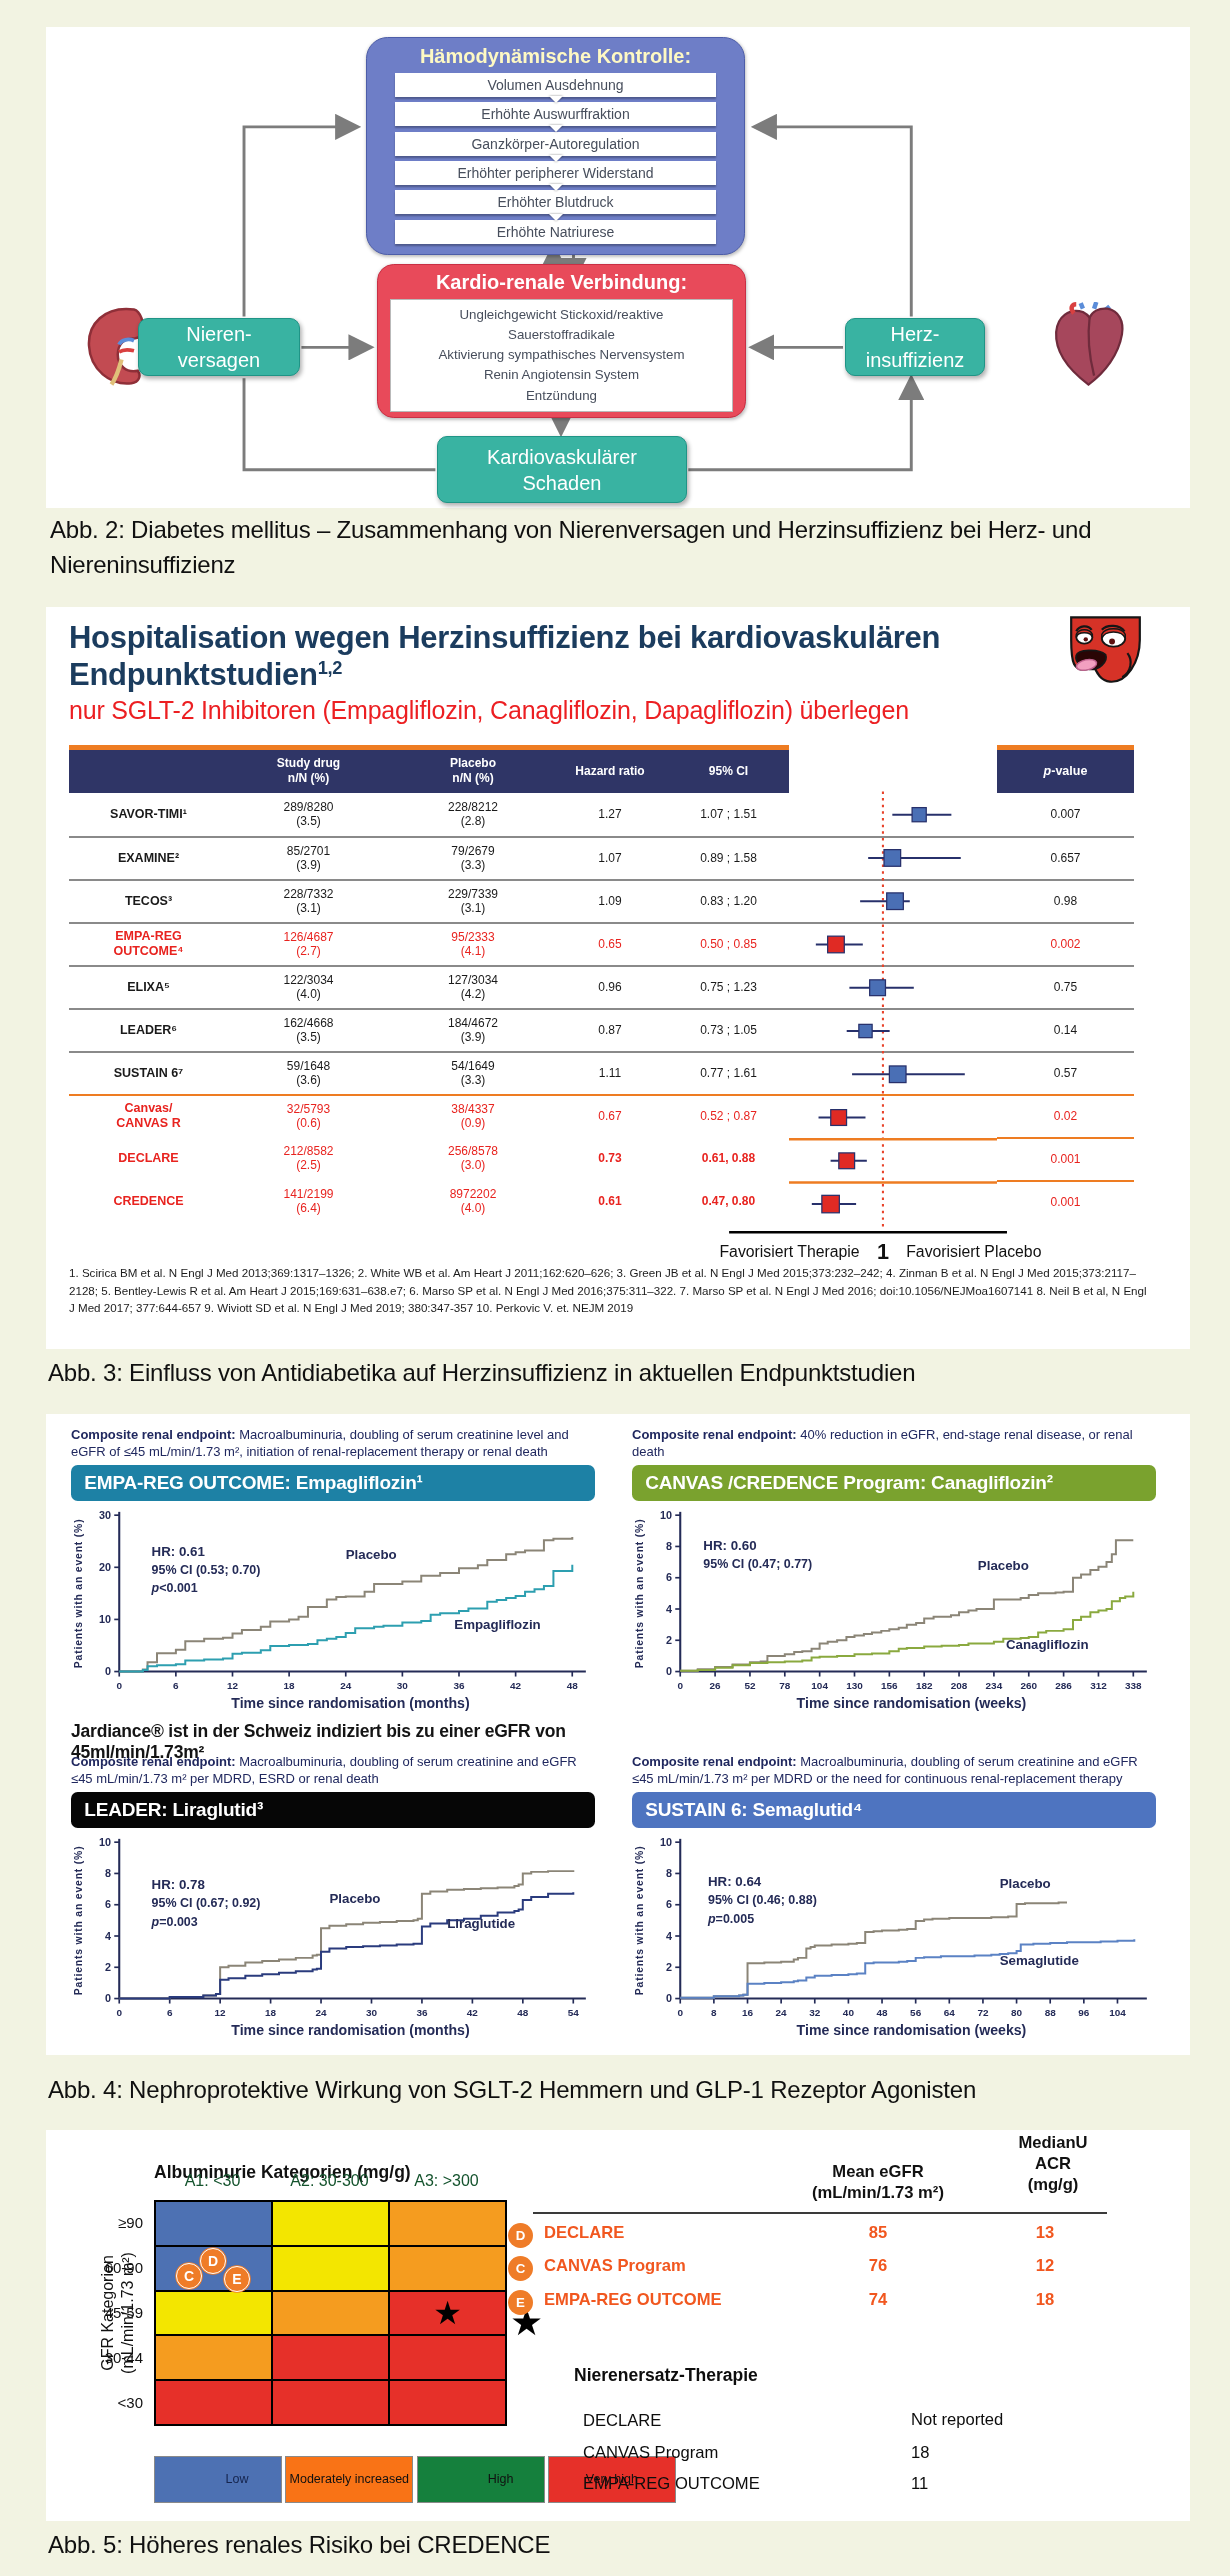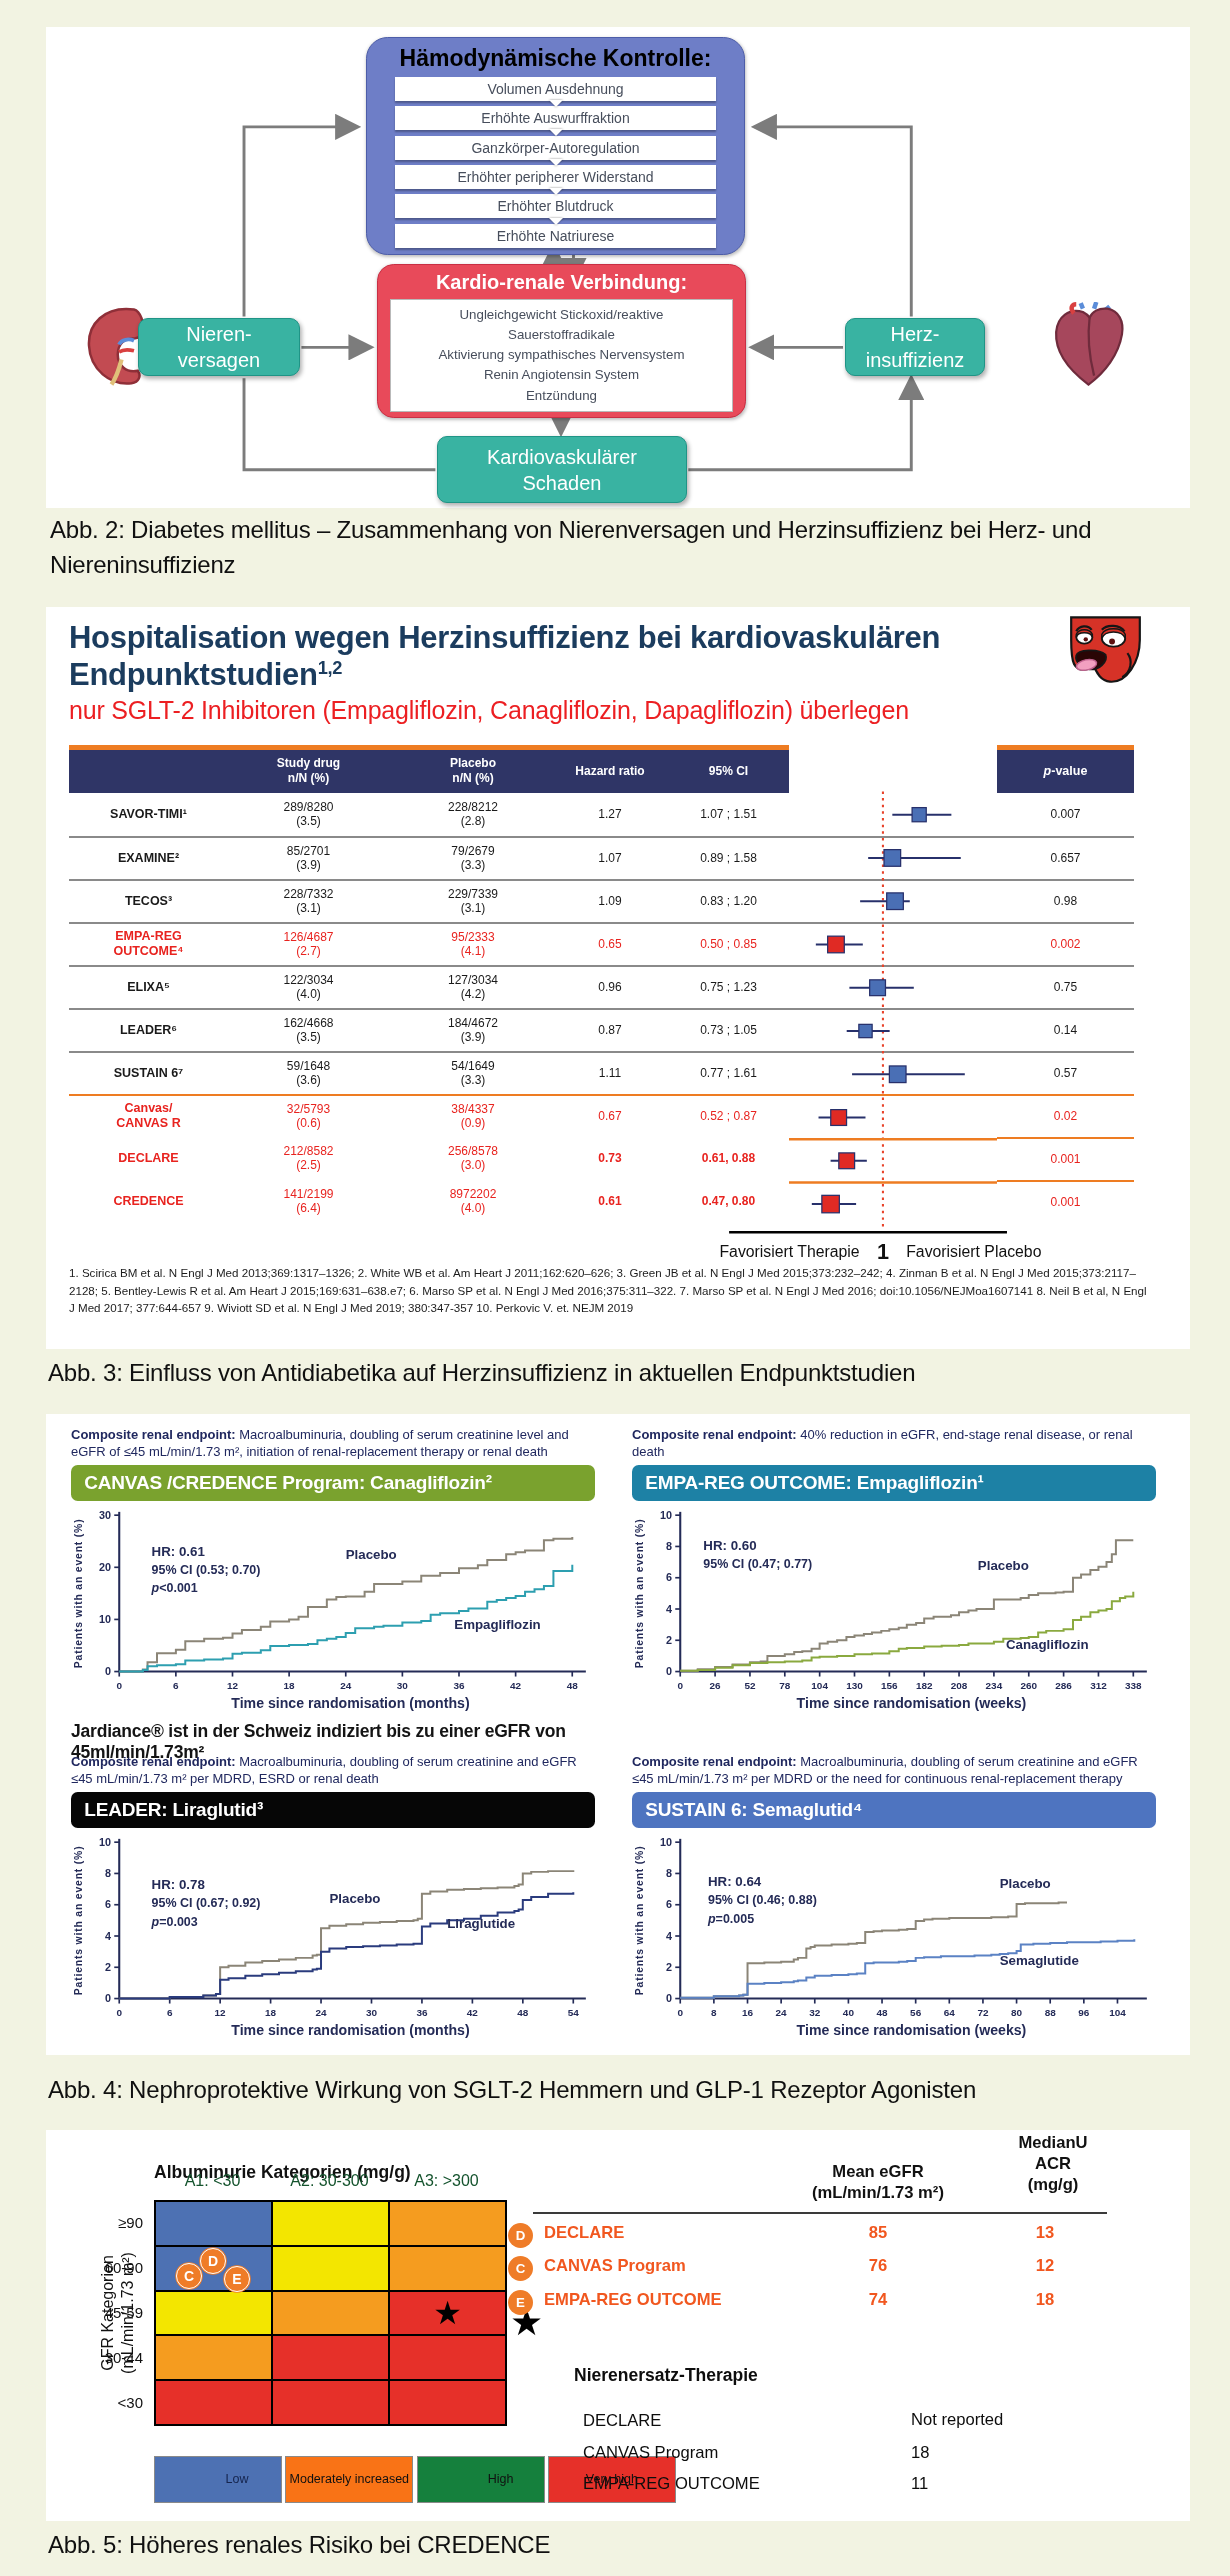--- a/index.html
+++ b/index.html
@@ -4,21 +4,21 @@
 <style>
   *{margin:0;padding:0;box-sizing:border-box}
   body{font-family:"Liberation Sans","DejaVu Sans",sans-serif;background:#eef0dd}
   .page{position:relative;width:1231px;height:2576px;background:#f2f3e2;overflow:hidden}
   .panel{position:absolute;background:#fff}
   .caption{position:absolute;font-size:24px;color:#101010;letter-spacing:-0.2px;line-height:1.45}
 
   
   #p-abb2{left:46px;top:27px;width:1144px;height:481px}
   .blue-box{position:absolute;left:320px;top:10px;width:379px;height:218px;background:#6e7ec7;border:1.7px solid #4d5da8;border-radius:21.6px;box-shadow:0.8px 1.7px 3.3px rgba(0,0,0,.25)}
-  .blue-box h3{color:#000000;font-size:23px;font-weight:bold;text-align:center;margin:6.7px 0 5px}
+  .blue-box h3{color:#fef9c3;font-size:20px;font-weight:bold;text-align:center;margin:6.7px 0 5px}
   .hemo-bar{background:#fff;color:#474e5c;font-size:14px;font-weight:500;height:24px;line-height:24px;text-align:center;margin:0 28px;box-shadow:0 1.7px 1.7px rgba(0,0,0,.3)}
   .bar-arrow{width:0;height:0;border-left:7.5px solid transparent;border-right:7.5px solid transparent;border-top:7.5px solid #fff;margin:-0.8px auto -0.8px;position:relative;z-index:2;filter:drop-shadow(0 0.8px 0.8px rgba(0,0,0,.45))}
   .red-box{position:absolute;left:331px;top:237px;width:369px;height:154px;background:#e84a5a;border:1.7px solid #c92f44;border-radius:16.6px;box-shadow:0.8px 1.7px 3.3px rgba(0,0,0,.25)}
   .red-box h3{color:#fff;font-size:20px;font-weight:bold;text-align:center;margin:5.8px 0 5px}
   .red-inner{background:#fff;border:0.8px solid #b9b9b9;margin:0 11.6px;padding:5px 3.3px;text-align:center}
   .red-inner div{font-size:13.3px;color:#474e5c;line-height:1.52}
   .teal{position:absolute;background:#39b3a2;border:1.7px solid #1f9486;border-radius:10px;color:#fff;font-size:20px;text-align:center;line-height:1.3;box-shadow:1.7px 2.5px 4.2px rgba(0,0,0,.3);display:flex;flex-direction:column;justify-content:center}
   #node-left{left:92px;top:291px;width:162px;height:58px}
   #node-right{left:799px;top:291px;width:140px;height:58px}
   #node-bottom{left:391px;top:409px;width:250px;height:67px}
@@ -485,22 +485,22 @@
 
     <div class="refs">1. Scirica BM et al. N Engl J Med 2013;369:1317–1326;  2. White WB et al. Am Heart J 2011;162:620–626;  3. Green JB et al. N Engl J Med 2015;373:232–242; 4. Zinman B et al. N Engl J Med 2015;373:2117–2128;  5. Bentley-Lewis R et al. Am Heart J 2015;169:631–638.e7;  6. Marso SP et al. N Engl J Med 2016;375:311–322.  7. Marso SP et al. N Engl J Med 2016; doi:10.1056/NEJMoa1607141  8. Neil B et al, N Engl J Med 2017; 377:644-657  9. Wiviott SD et al. N Engl J Med 2019; 380:347-357 10. Perkovic V. et. NEJM 2019</div>
   </div>
   <div class="caption" id="cap3">Abb. 3: Einfluss von Antidiabetika auf Herzinsuffizienz in aktuellen Endpunktstudien</div>
 
   <div class="panel" id="p-abb4">
     <div class="a4-grid">
       <div class="endpoint"><b>Composite renal endpoint:</b><span> Macroalbuminuria, doubling of serum creatinine level and eGFR of ≤45 mL/min/1.73 m², initiation of renal-replacement therapy or renal death</span></div>
       <div class="endpoint"><b>Composite renal endpoint:</b><span> 40% reduction in eGFR,  end-stage renal disease, or renal death</span></div>
 
+      <div class="km-hdr" id="hdr0" style="background: rgb(29, 129, 165);">EMPA-REG OUTCOME: Empagliflozin¹</div>
       <div class="km-hdr" id="hdr1" style="background: rgb(122, 162, 46);">CANVAS /CREDENCE Program: Canagliflozin²</div>
-      <div class="km-hdr" id="hdr0" style="background: rgb(29, 129, 165);">EMPA-REG OUTCOME: Empagliflozin¹</div>
 
       <div class="km-box"><svg viewBox="0 0 630 252" width="524" height="210">
             <line x1="58" y1="8" x2="58" y2="200" stroke="#242b57" stroke-width="2.5"></line>
             <line x1="58" y1="200" x2="619" y2="200" stroke="#242b57" stroke-width="2.5"></line>
             <line x1="52" y1="200" x2="58" y2="200" stroke="#242b57" stroke-width="2"></line>
             <text x="48" y="204.5" text-anchor="end" font-size="13" font-weight="bold" fill="#242b57">0</text>
             <line x1="52" y1="137.33333333333334" x2="58" y2="137.33333333333334" stroke="#242b57" stroke-width="2"></line>
             <text x="48" y="141.83333333333334" text-anchor="end" font-size="13" font-weight="bold" fill="#242b57">10</text>
             <line x1="52" y1="74.66666666666667" x2="58" y2="74.66666666666667" stroke="#242b57" stroke-width="2"></line>
             <text x="48" y="79.16666666666667" text-anchor="end" font-size="13" font-weight="bold" fill="#242b57">20</text>

